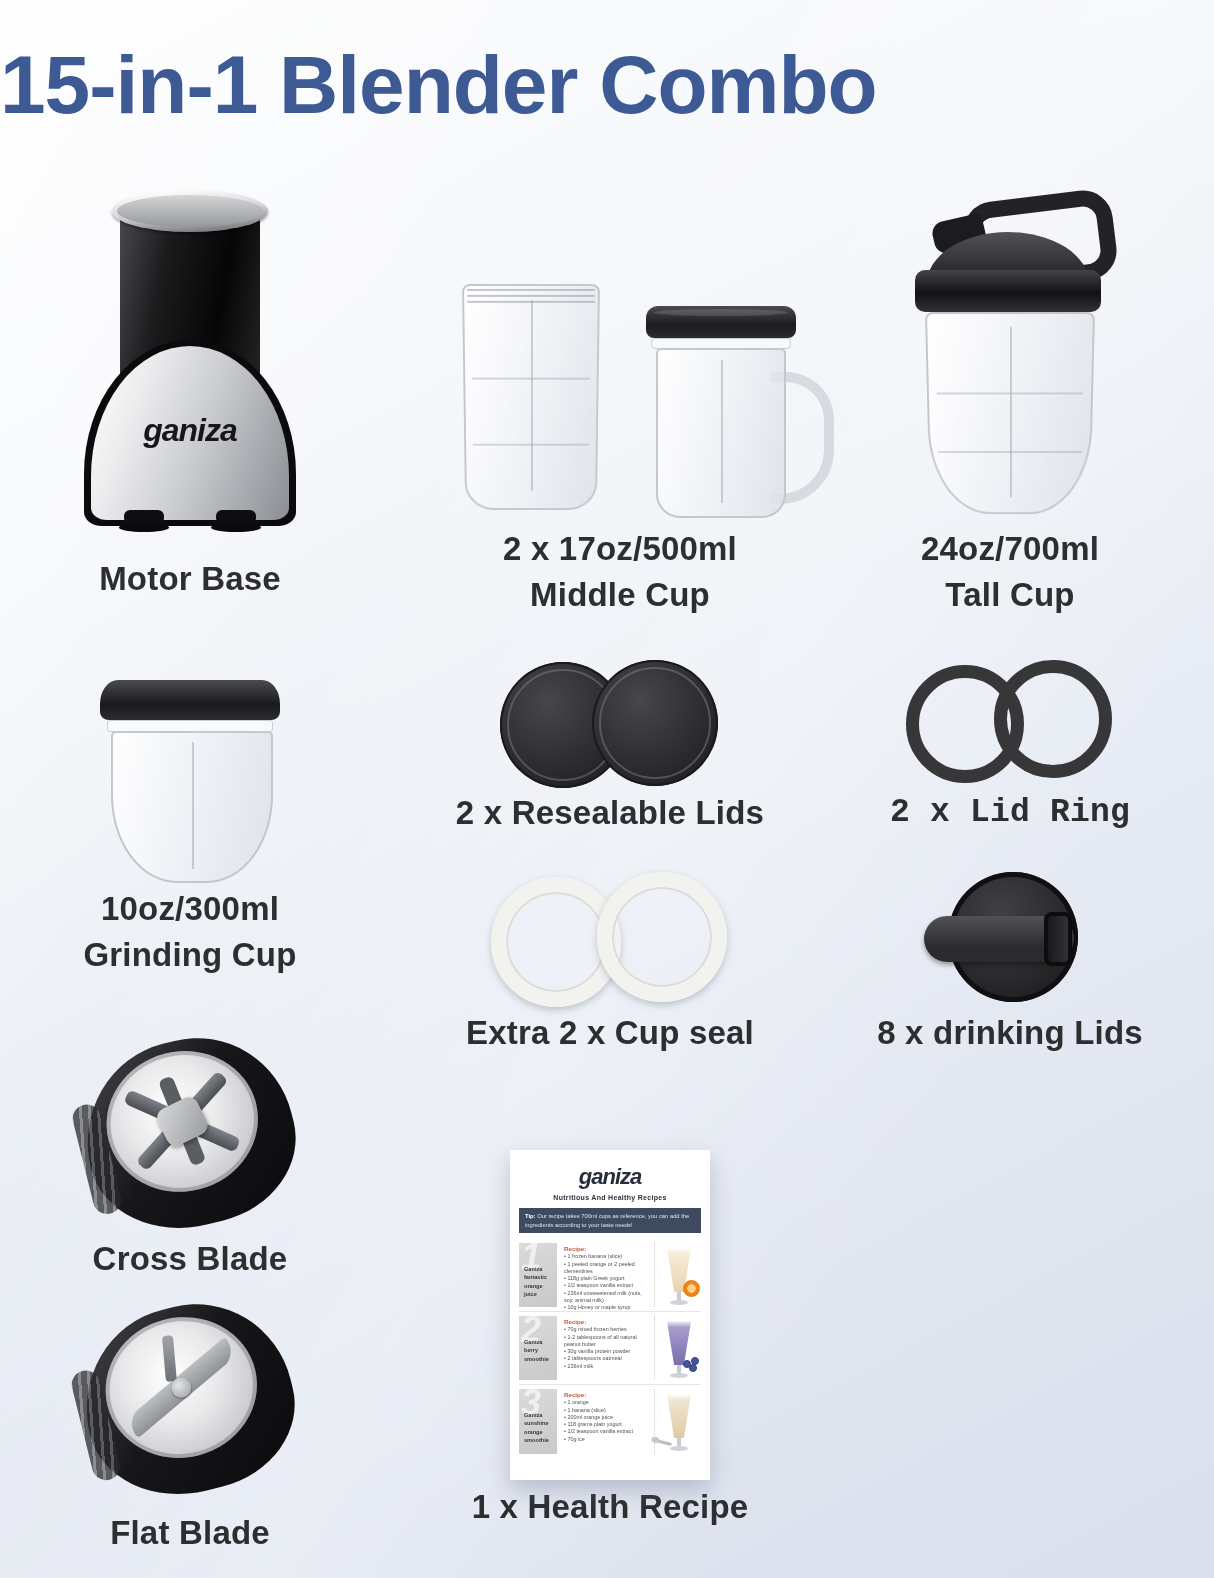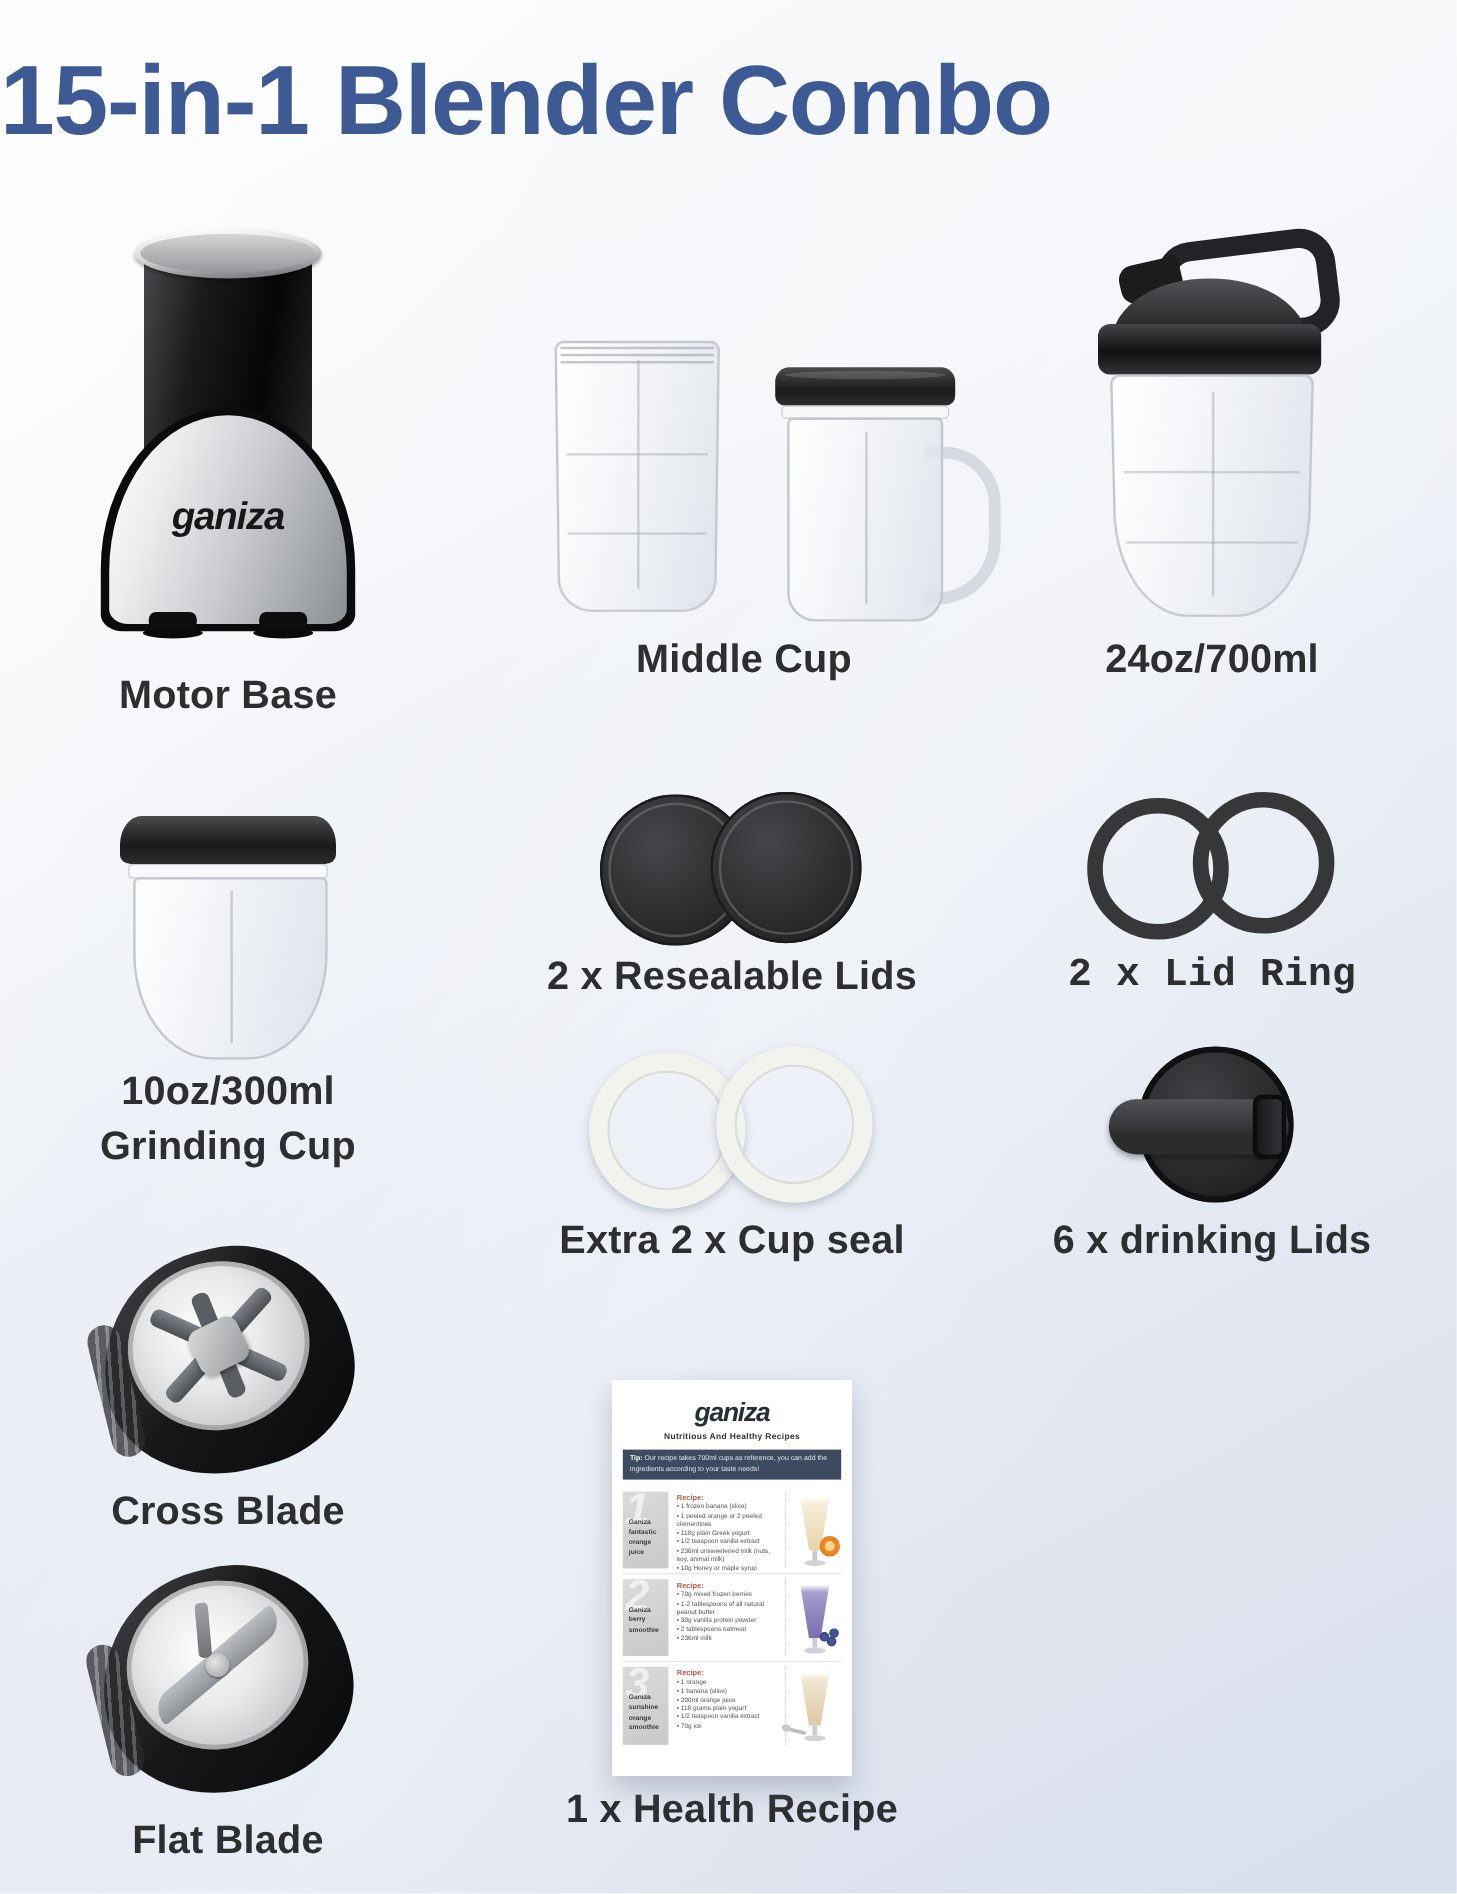--- a/index.html
+++ b/index.html
@@ -205,37 +205,39 @@
         <div class="hline" style="top:70%;"></div>
       </div>
       <div class="mc-cup2">
         <div class="mug-handle"></div>
         <div class="mug-lid"></div>
         <div class="mug-rim"></div>
         <div class="mug-body cupfill vline"></div>
       </div>
     </div>
     <div class="label">
+      <span>2 x 17oz/500ml</span>
       <span>Middle Cup</span>
     </div>
   </div>
 
   <div class="item" style="left:860px;top:190px;width:300px;">
     <div class="fig tc" style="height:336px;">
       <div class="tc-handle"></div>
       <div class="tc-spout"></div>
       <div class="tc-dome"></div>
       <div class="tc-band"></div>
       <div class="tc-body cupfill vline">
         <div class="hline" style="top:38%;"></div>
         <div class="hline" style="top:68%;"></div>
       </div>
     </div>
     <div class="label">
       <span>24oz/700ml</span>
+      <span>Tall Cup</span>
     </div>
   </div>
 
   <div class="item" style="left:40px;top:680px;width:300px;">
     <div class="fig gc" style="height:206px;">
       <div class="gc-lid"></div>
       <div class="gc-rim"></div>
       <div class="gc-body cupfill vline"></div>
     </div>
     <div class="label">
@@ -274,21 +276,21 @@
     </div>
   </div>
 
   <div class="item" style="left:860px;top:872px;width:300px;">
     <div class="fig dl" style="height:138px;">
       <div class="dl-circle"></div>
       <div class="dl-band"></div>
       <div class="dl-latch"></div>
     </div>
     <div class="label">
-      <span>6 x drinking Lids</span>
+      <span>8 x drinking Lids</span>
     </div>
   </div>
 
   <div class="item" style="left:40px;top:1036px;width:300px;">
     <div class="fig cb" style="height:200px;">
       <div class="rot">
         <div class="cyl"></div>
         <div class="threads"></div>
         <div class="face"></div>
         <div class="bladebox">

